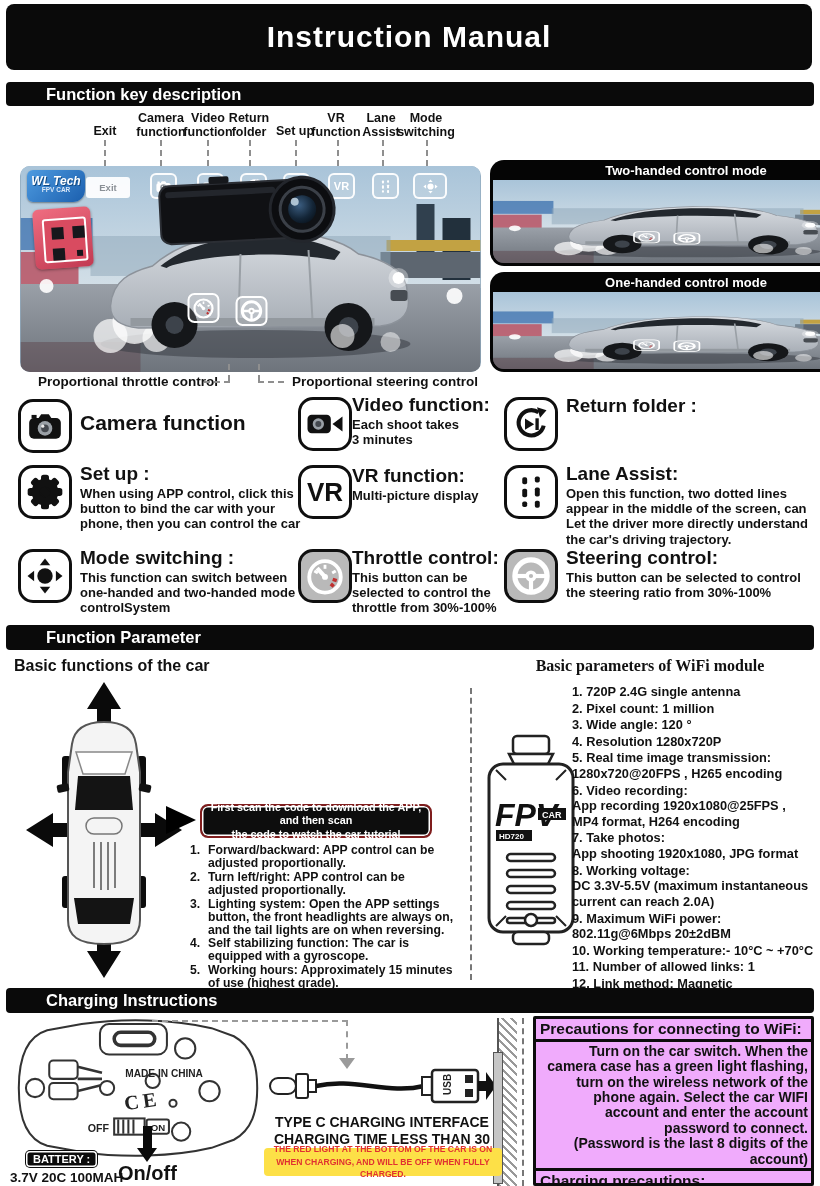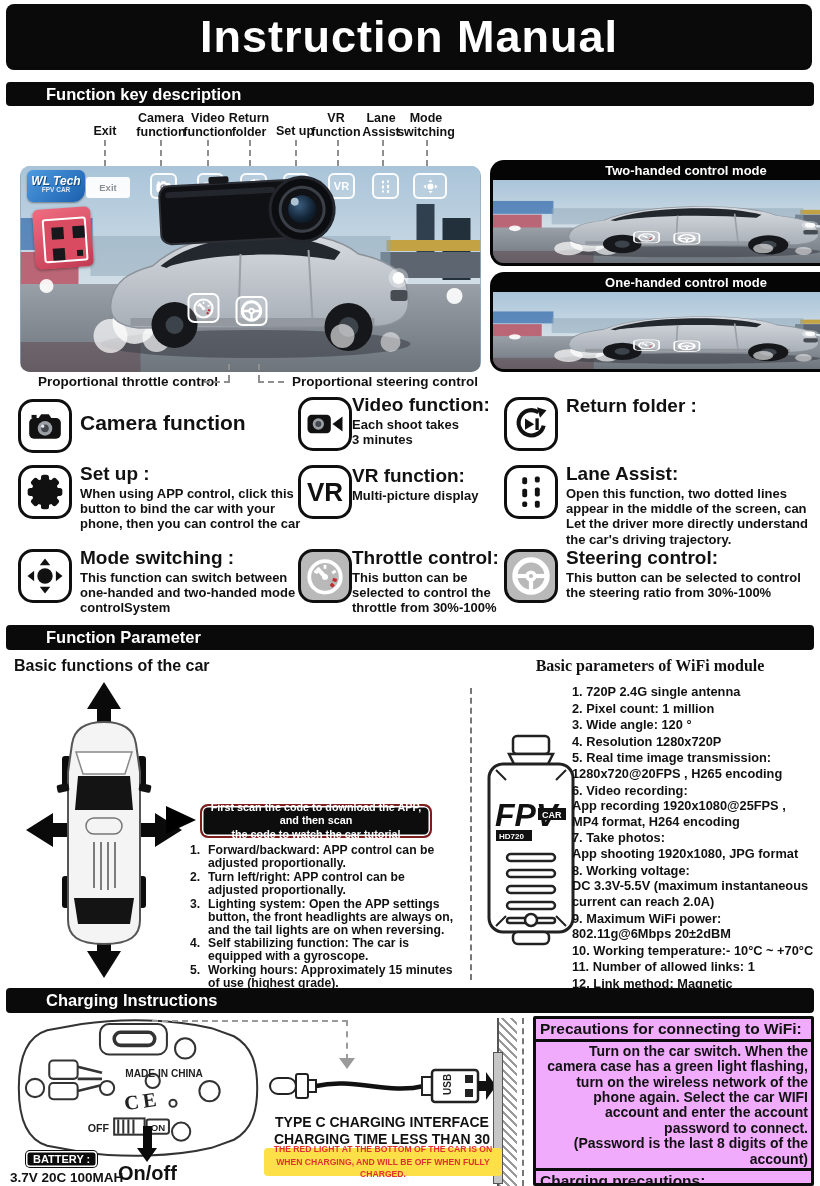--- a/index.html
+++ b/index.html
@@ -3,21 +3,21 @@
 <meta charset="utf-8">
 <style>
   html,body{margin:0;padding:0;background:#fff;}
   .page{position:relative;width:820px;height:1186px;background:#fff;overflow:hidden;
         font-family:"Liberation Sans",sans-serif;font-weight:700;color:#111;}
   .pre{white-space:pre-line;}
   .bar{position:absolute;background:#0a0a0a;color:#fff;border-radius:4px;
        font-size:16.5px;line-height:24px;padding-left:40px;box-sizing:border-box;}
   .title-bar{position:absolute;left:6px;top:4px;width:806px;height:66px;background:#0a0a0a;
        border-radius:8px;color:#fff;display:flex;align-items:center;justify-content:center;
-       font-size:45px;letter-spacing:1px;}
+       font-size:30px;letter-spacing:1px;}
   .key-label{position:absolute;font-size:12.5px;line-height:1.12;text-align:center;}
   .dash-v{position:absolute;width:0;border-left:2px dashed #8f8f8f;}
   .dash-h{position:absolute;height:0;border-top:2px dashed #8f8f8f;}
   .shot{position:absolute;left:20px;top:166px;width:461px;height:206px;border-radius:10px;
         overflow:hidden;background:#8fa9bd;}
   .scene-svg{position:absolute;inset:0;width:100%;height:100%;}
   .shot-btn{position:absolute;top:7px;width:27px;height:26px;box-sizing:border-box;
         border:2px solid rgba(255,255,255,.95);border-radius:6px;color:#fff;
         background:rgba(205,218,228,.30);display:flex;align-items:center;justify-content:center;}
   .panel{position:absolute;left:490px;width:392px;background:#050505;border-radius:14px;}

